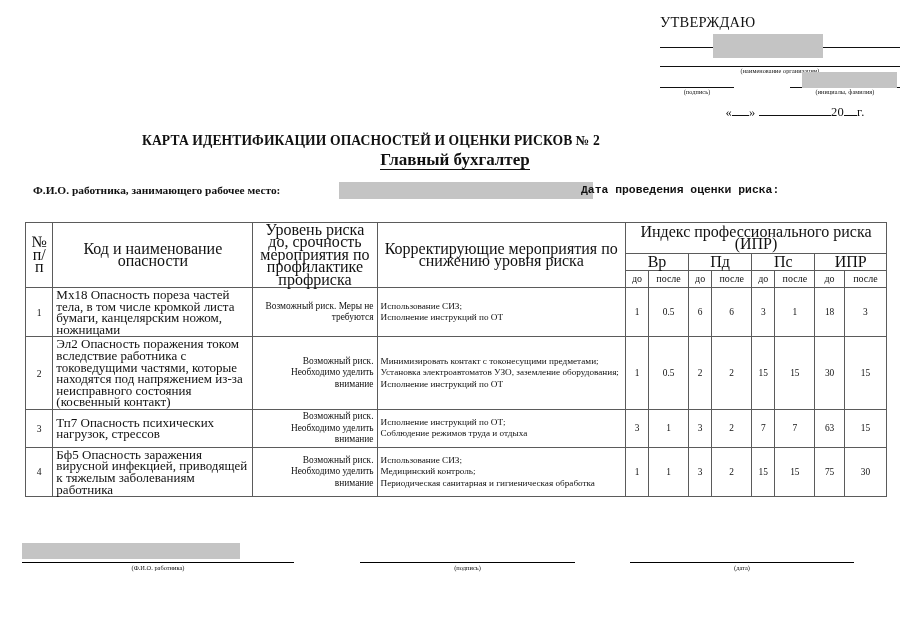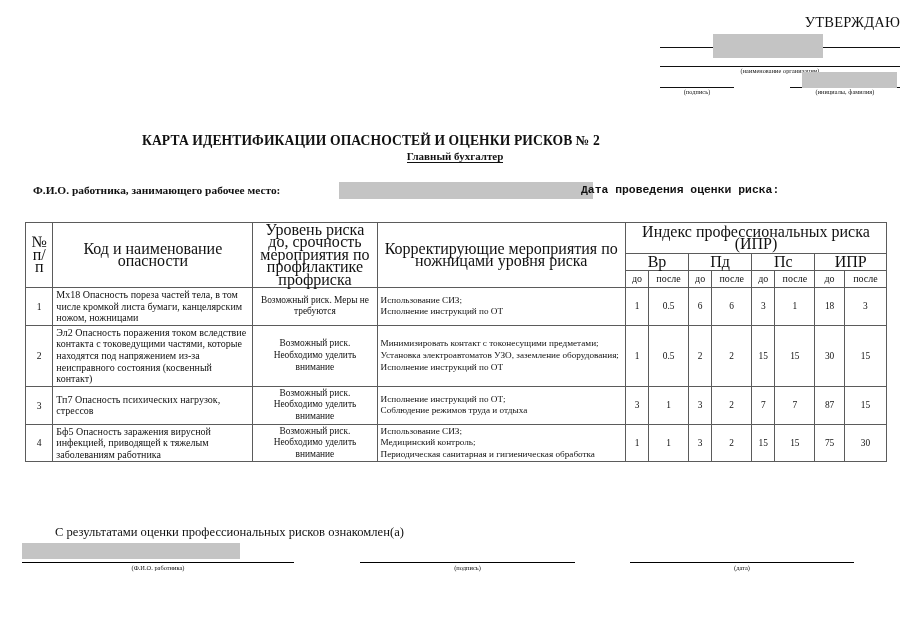--- a/index.html
+++ b/index.html
@@ -8,21 +8,21 @@
     width: 910px; height: 619px;
     background: #ffffff;
     font-family: "Liberation Serif", "DejaVu Serif", serif;
     color: #111;
   }
   .page { position: relative; width: 910px; height: 619px; overflow: hidden; }
 
   
   .approval { position: absolute; left: 660px; top: 14px; width: 240px; }
   .approval-title {
-    text-align: right; font-size: 14.5px; letter-spacing: .2px;
+    text-align: left; font-size: 14.5px; letter-spacing: .2px;
     margin-bottom: 1px;
   }
   .approval-role {
     text-align: center; font-size: 14.5px; margin-top: 2px;
   }
   .rule { border-bottom: 1px solid #111; height: 0; }
   .caption {
     text-align: center; font-size: 6.2px; letter-spacing: .1px;
     line-height: 8px; margin-top: 0px; color: #111;
   }
@@ -54,21 +54,21 @@
   .u-xs { width: 13px; }
 
   
   .doc-title {
     position: absolute; left: 0; top: 133px; width: 742px;
     text-align: center; font-weight: bold; font-size: 13.6px;
     letter-spacing: .1px;
   }
   .doc-subtitle {
     position: absolute; left: 0; top: 150px; width: 910px;
-    text-align: center; font-weight: bold; font-size: 11px;
+    text-align: center; font-weight: bold; font-size: 17px;
   }
   .doc-subtitle span { border-bottom: 1px solid #111; padding-bottom: 0px; }
 
   
   .worker-row {
     position: absolute; left: 33px; top: 182px; width: 860px;
     font-size: 11.4px; font-weight: bold;
   }
   .worker-label { position: absolute; left: 0; top: 2px; }
   .worker-redact { position: absolute; left: 306px; top: 0px;
@@ -82,22 +82,22 @@
     font-size: 9.6px;
   }
   table.risk th, table.risk td {
     border: 1px solid #5b5b5b; padding: 1px 3px; vertical-align: middle;
   }
   table.risk th { font-weight: normal; text-align: center; line-height: 12.4px; }
   .h-mid { font-size: 16px; }
   .h-dopos { font-size: 10px; }
 
   td.c-num { text-align: center; font-size: 9.6px; }
-  td.c-name { font-size: 10px; line-height: 11.6px; padding-left: 5px; }
-  td.c-level { text-align: center; font-size: 9.4px; line-height: 11.6px; }
+  td.c-name { font-size: 13px; line-height: 11.6px; padding-left: 5px; }
+  td.c-level { text-align: right; font-size: 9.4px; line-height: 11.6px; }
   td.c-meas { font-size: 9.2px; line-height: 11.6px; padding-left: 4px; margin-top: 24px; }
   td.c-val { text-align: center; font-size: 9.4px; }
 
   
   .ack {
     position: absolute; left: 55px; top: 525px;
     font-size: 12.6px;
   }
   .ack-redact { position: absolute; left: 22px; top: 543px;
                 width: 218px; height: 16px; }
@@ -134,20 +134,24 @@
         <div class="rule"></div>
         <div class="caption">(подпись)</div>
       </div>
       <div class="ap-sig-col col-fio">
         <span class="redact blk-fio"></span>
         <div class="rule"></div>
         <div class="caption">(инициалы, фамилия)</div>
       </div>
     </div>
 
+    <div class="ap-date">
+      <span>«</span><u class="u-sm"></u><span>»</span>
+      <u class="u-md"></u><span>20</span><u class="u-xs"></u><span>г.</span>
+    </div>
   </div>
 
   <div class="doc-title">КАРТА ИДЕНТИФИКАЦИИ ОПАСНОСТЕЙ И ОЦЕНКИ РИСКОВ № 2</div>
   <div class="doc-subtitle">
     <span>Главный бухгалтер</span>
   </div>
 
   <div class="worker-row">
     <span class="worker-label">Ф.И.О. работника, занимающего рабочее место:</span>
     <span class="redact worker-redact"></span>
@@ -156,22 +160,22 @@
 
   <table class="risk">
     <thead>
       <tr>
         <th rowspan="3" style="width:26px" class="h-mid">
           <div>№</div>
           <div>п/п</div>
         </th>
         <th rowspan="3" style="width:190px" class="h-mid">Код и наименование опасности</th>
         <th rowspan="3" style="width:118px" class="h-mid">Уровень риска до, срочность мероприятия по профилактике профриска</th>
-        <th rowspan="3" style="width:236px" class="h-mid">Корректирующие мероприятия по ножницами уровня риска</th>
-        <th colspan="8" class="h-mid">Индекс профессиональных риска (ИПР)</th>
+        <th rowspan="3" style="width:236px" class="h-mid">Корректирующие мероприятия по снижению уровня риска</th>
+        <th colspan="8" class="h-mid">Индекс профессионального риска (ИПР)</th>
       </tr>
       <tr>
         <th colspan="2" class="h-mid">Вр</th>
         <th colspan="2" class="h-mid">Пд</th>
         <th colspan="2" class="h-mid">Пс</th>
         <th colspan="2" class="h-mid">ИПР</th>
       </tr>
       <tr>
         <th style="width:22px" class="h-dopos">до</th>
         <th style="width:38px" class="h-dopos">после</th>
@@ -193,21 +197,21 @@
           <td class="c-val">0.5</td>
           <td class="c-val">6</td>
           <td class="c-val">6</td>
           <td class="c-val">3</td>
           <td class="c-val">1</td>
           <td class="c-val">18</td>
           <td class="c-val">3</td>
         </tr>
         <tr>
           <td class="c-num">2</td>
-          <td class="c-name">Эл2 Опасность поражения током вследствие контакта с токоведущими частями, которые находятся под напряжением из-за неисправного состояния (косвенный контакт)</td>
+          <td class="c-name">Эл2 Опасность поражения током вследствие работника с токоведущими частями, которые находятся под напряжением из-за неисправного состояния (косвенный контакт)</td>
           <td class="c-level">Возможный риск. Необходимо уделить внимание</td>
           <td class="c-meas">Минимизировать контакт с токонесущими предметами;<br>Установка электроавтоматов УЗО, заземление оборудования;<br>Исполнение инструкций по ОТ</td>
           <td class="c-val">1</td>
           <td class="c-val">0.5</td>
           <td class="c-val">2</td>
           <td class="c-val">2</td>
           <td class="c-val">15</td>
           <td class="c-val">15</td>
           <td class="c-val">30</td>
           <td class="c-val">15</td>
@@ -216,41 +220,40 @@
           <td class="c-num">3</td>
           <td class="c-name">Тп7 Опасность психических нагрузок, стрессов</td>
           <td class="c-level">Возможный риск. Необходимо уделить внимание</td>
           <td class="c-meas">Исполнение инструкций по ОТ;<br>Соблюдение режимов труда и отдыха</td>
           <td class="c-val">3</td>
           <td class="c-val">1</td>
           <td class="c-val">3</td>
           <td class="c-val">2</td>
           <td class="c-val">7</td>
           <td class="c-val">7</td>
-          <td class="c-val">87</td>
+          <td class="c-val">63</td>
           <td class="c-val">15</td>
         </tr>
         <tr>
           <td class="c-num">4</td>
           <td class="c-name">Бф5 Опасность заражения вирусной инфекцией, приводящей к тяжелым заболеваниям работника</td>
           <td class="c-level">Возможный риск. Необходимо уделить внимание</td>
           <td class="c-meas">Использование СИЗ;<br>Медицинский контроль;<br>Периодическая санитарная и гигиеническая обработка</td>
           <td class="c-val">1</td>
           <td class="c-val">1</td>
           <td class="c-val">3</td>
           <td class="c-val">2</td>
           <td class="c-val">15</td>
           <td class="c-val">15</td>
           <td class="c-val">75</td>
           <td class="c-val">30</td>
         </tr>
       </tbody>
   </table>
 
-  <div class="ack">С результатами оценки профессиональных рисков ознакомлен(а)</div>
   <span class="redact ack-redact"></span>
 
   <div class="sig-area">
     <div class="sig-line sig-1">
       <div class="rule2"></div>
       <div class="sig-cap">(Ф.И.О. работника)</div>
     </div>
     <div class="sig-line sig-2">
       <div class="rule2"></div>
       <div class="sig-cap">(подпись)</div>

